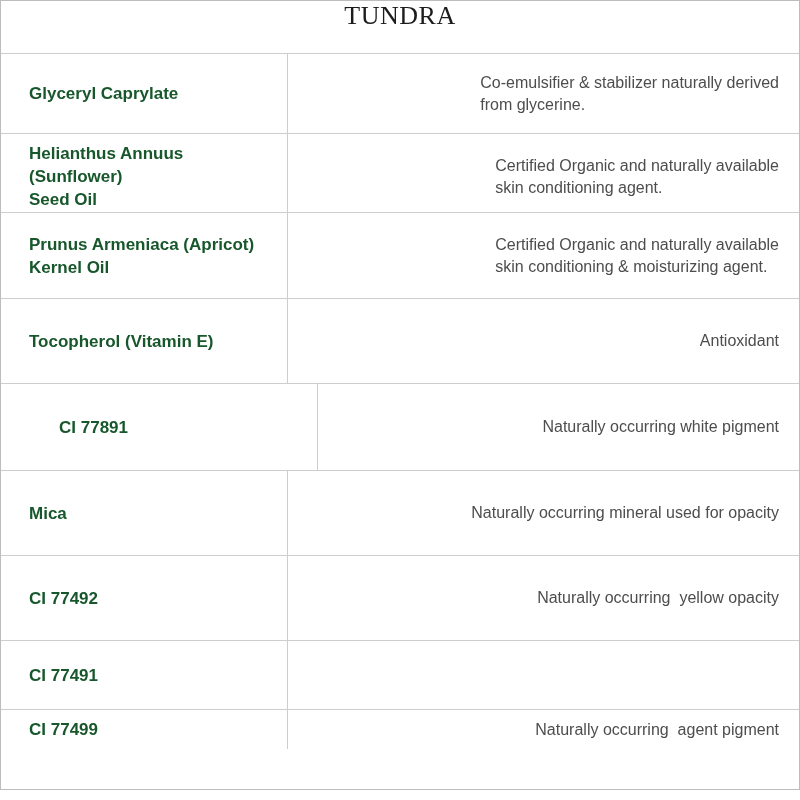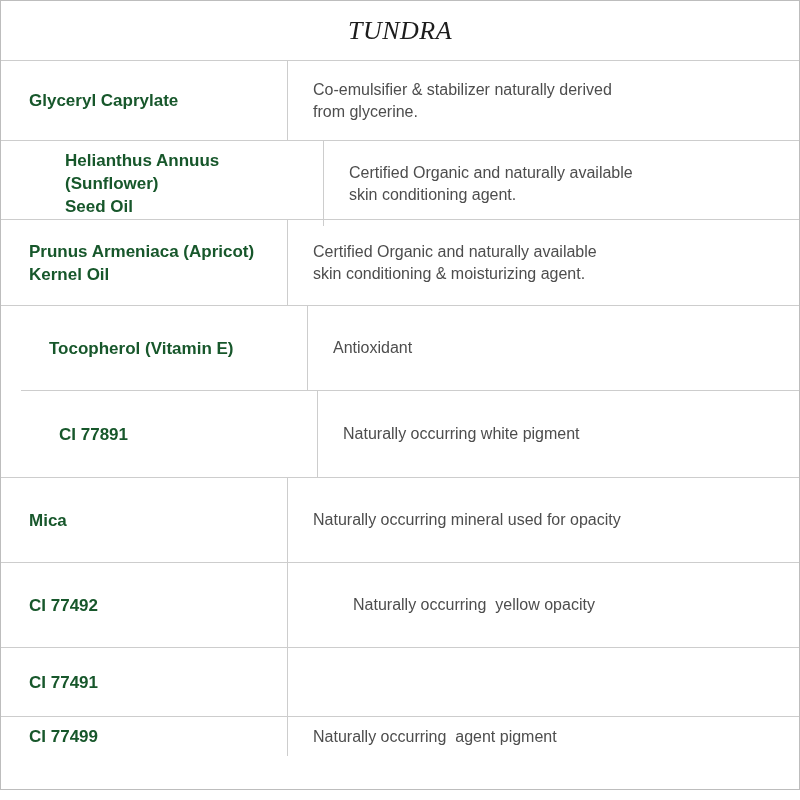--- a/index.html
+++ b/index.html
@@ -17,59 +17,58 @@
   }
   .ingredients-table {
     width: 800px;
     height: 790px;
     border: 1px solid var(--border-outer);
     display: flex;
     flex-direction: column;
     background: #ffffff;
   }
   .title-row {
-    height: 60px;
+    height: 53px;
     border-bottom: 1px solid var(--border-inner);
     display: flex;
-    align-items: center;
     justify-content: center;
-    font-style: italic;
   }
   .title-text {
     font-family: "Liberation Serif", serif;
     font-size: 26px;
     color: var(--title-black);
     letter-spacing: 0.5px;
   }
   .row {
     display: grid;
     grid-template-columns: 287px 1fr;
     border-bottom: 1px solid var(--border-inner);
   }
   .row:last-child { border-bottom: none; }
   
   .row:nth-of-type(1) { height: 80px; }
   .row:nth-of-type(2) { height: 80px; }
-  .row:nth-of-type(3) { height: 79px; padding-left: 36px; }
+  .row:nth-of-type(3) { height: 79px; }
   .row:nth-of-type(4) { height: 86px; }
-  .row:nth-of-type(5) { height: 85px; margin-left: 20px; }
+  .row:nth-of-type(5) { height: 85px; }
   .row:nth-of-type(6) { height: 87px; padding-left: 30px; }
   .row:nth-of-type(7) { height: 85px; }
   .row:nth-of-type(8) { height: 85px; gap: 40px; }
   .row:nth-of-type(9) { height: 69px; }
   .cell {
     display: flex;
     align-items: center;
   }
   .cell-name {
     border-right: 1px solid var(--border-inner);
     padding: 8px 12px 8px 28px;
   }
   .cell-desc {
     padding: 8px 20px 8px 25px;
+    justify-content: flex-end;
   }
   .name-text {
     font-size: 17px;
     font-weight: bold;
     color: var(--accent-green);
     line-height: 23px;
     white-space: pre-wrap;
   }
   .desc-text {
     font-size: 16px;

